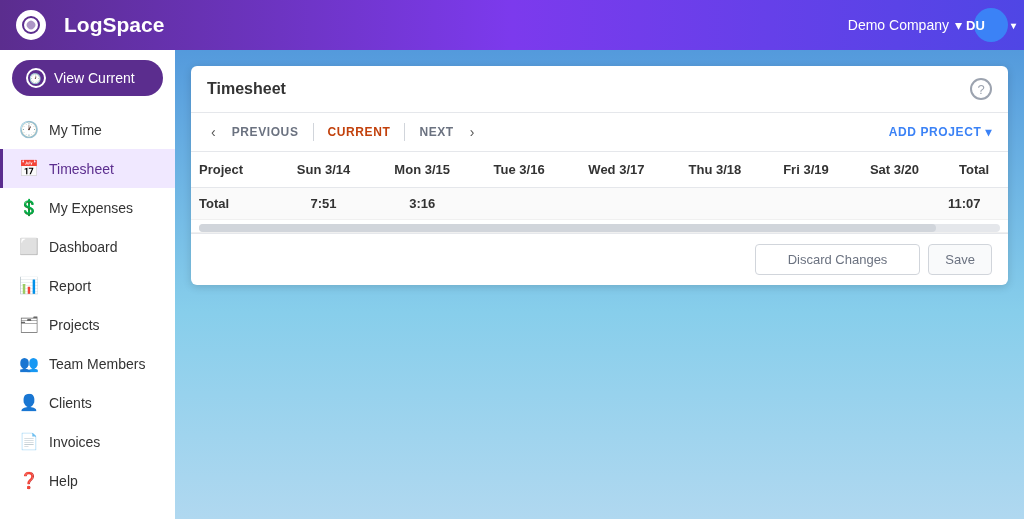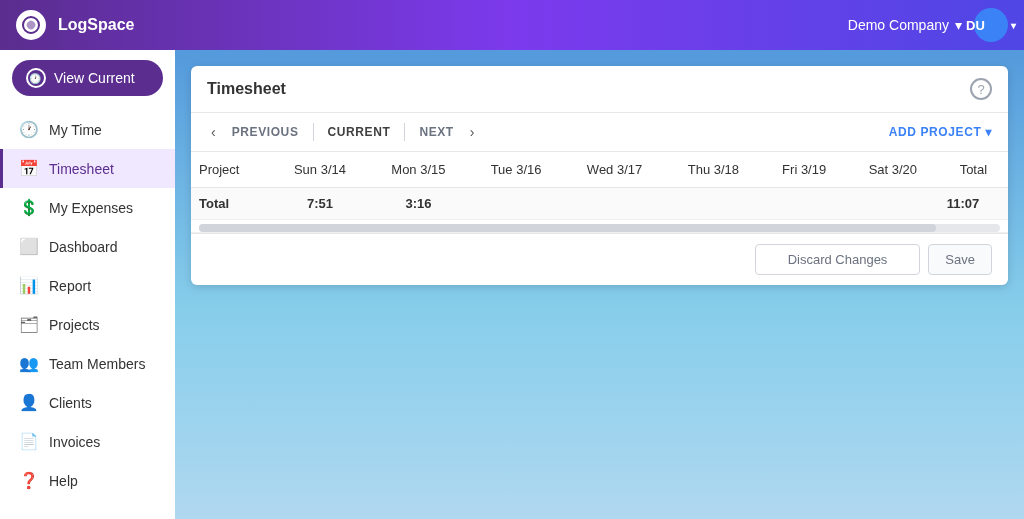--- a/index.html
+++ b/index.html
@@ -10,23 +10,23 @@
       height: 50px;
       background: linear-gradient(90deg, #5b2d8e 0%, #7c3aed 50%, #4f46e5 100%);
       display: flex;
       align-items: center;
       justify-content: space-between;
       padding: 0 16px;
     }
     .header-logo {
       display: flex;
       align-items: center;
-      gap: 12px;
+      gap: 18px;
       color: white;
-      font-size: 16px;
+      font-size: 21px;
       font-weight: 600;
     }
     .header-logo .logo-icon {
       width: 30px;
       height: 30px;
       background: white;
       border-radius: 50%;
       display: flex;
       align-items: center;
       justify-content: center;
@@ -181,21 +181,21 @@
       padding: 4px 12px;
       border: none;
       background: none;
       cursor: pointer;
       font-size: 12px;
       font-weight: 600;
       color: #6b7280;
       letter-spacing: 0.05em;
     }
     .period-btn.active {
-      color: #404040;
+      color: #c2410c;
     }
     .period-nav-arrow {
       background: none;
       border: none;
       cursor: pointer;
       color: #555;
       font-size: 14px;
       padding: 2px 4px;
     }
     .divider-v {
@@ -219,21 +219,21 @@
 
     
     .timesheet-table {
       width: 100%;
       border-collapse: collapse;
       font-size: 13px;
     }
     .timesheet-table th {
       padding: 10px 8px;
       text-align: left;
-      font-weight: 400;
+      font-weight: 700;
       color: #333;
       border-bottom: 1px solid #e5e7eb;
       font-size: 13px;
     }
     .timesheet-table th.center { text-align: center; }
     .timesheet-table td {
       padding: 8px 8px;
       color: #333;
       border-bottom: 1px solid #f0f0f0;
     }

